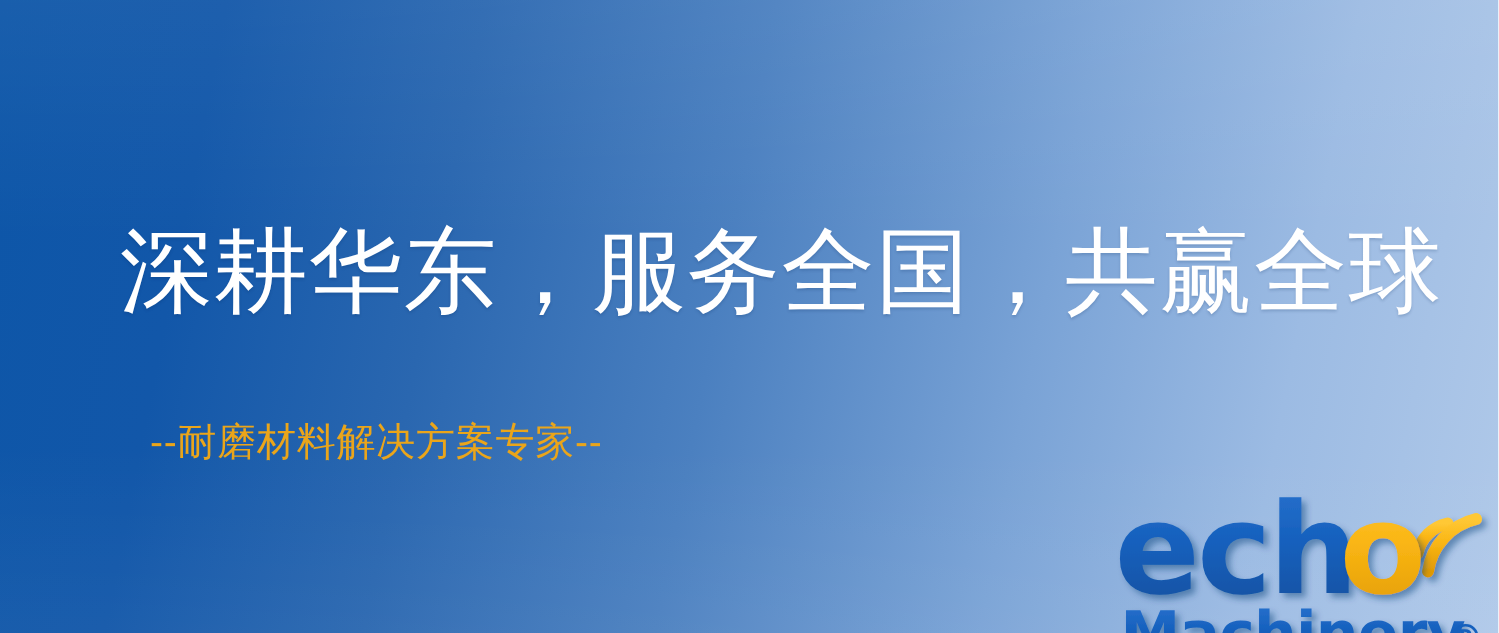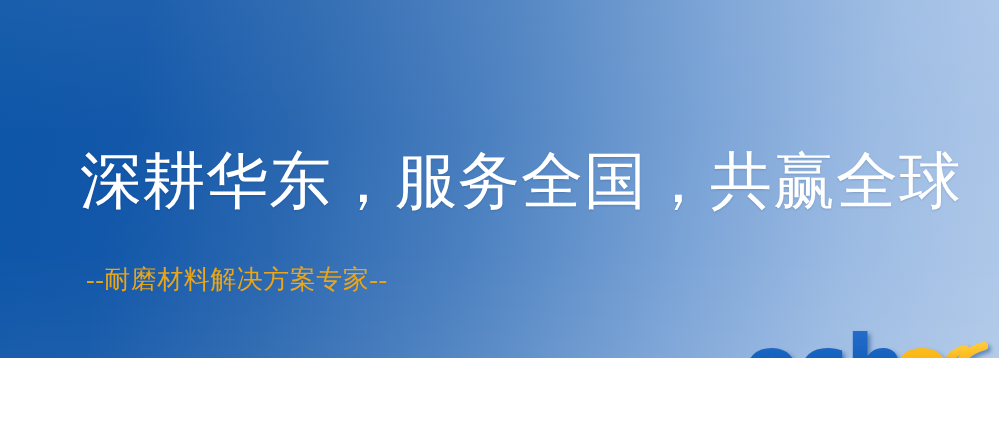--- a/index.html
+++ b/index.html
@@ -5,21 +5,21 @@
 <style>
   html, body {
     margin: 0;
     padding: 0;
     background: #ffffff;
   }
 
   #banner {
     position: relative;
     width: 999px;
-    height: 358px;
+    height: 422px;
     overflow: hidden;
     font-family: "Liberation Sans", sans-serif;
     
     background:
       linear-gradient(101deg,
         #0d56a8 0%,
         #1257a9 14%,
         #2a67b0 30%,
         #4b80c0 48%,
         #7aa3d6 68%,
@@ -56,22 +56,22 @@
     white-space: nowrap;
     text-shadow: 0 1px 2px rgba(0,40,90,0.18);
     z-index: 3;
   }
 
   
   .subtitle {
     position: absolute;
     left: 86px;
     top: 267px;
-    margin: 0;
-    font-family: Liberation Serif, serif;
+    margin: 14px;
+    font-family: Liberation Sans, sans-serif;
     font-size: 26px;
     line-height: 1.0;
     font-weight: 400;
     color: #eaa51a;
     letter-spacing: 0.5px;
     white-space: nowrap;
     z-index: 3;
   }
 
   

